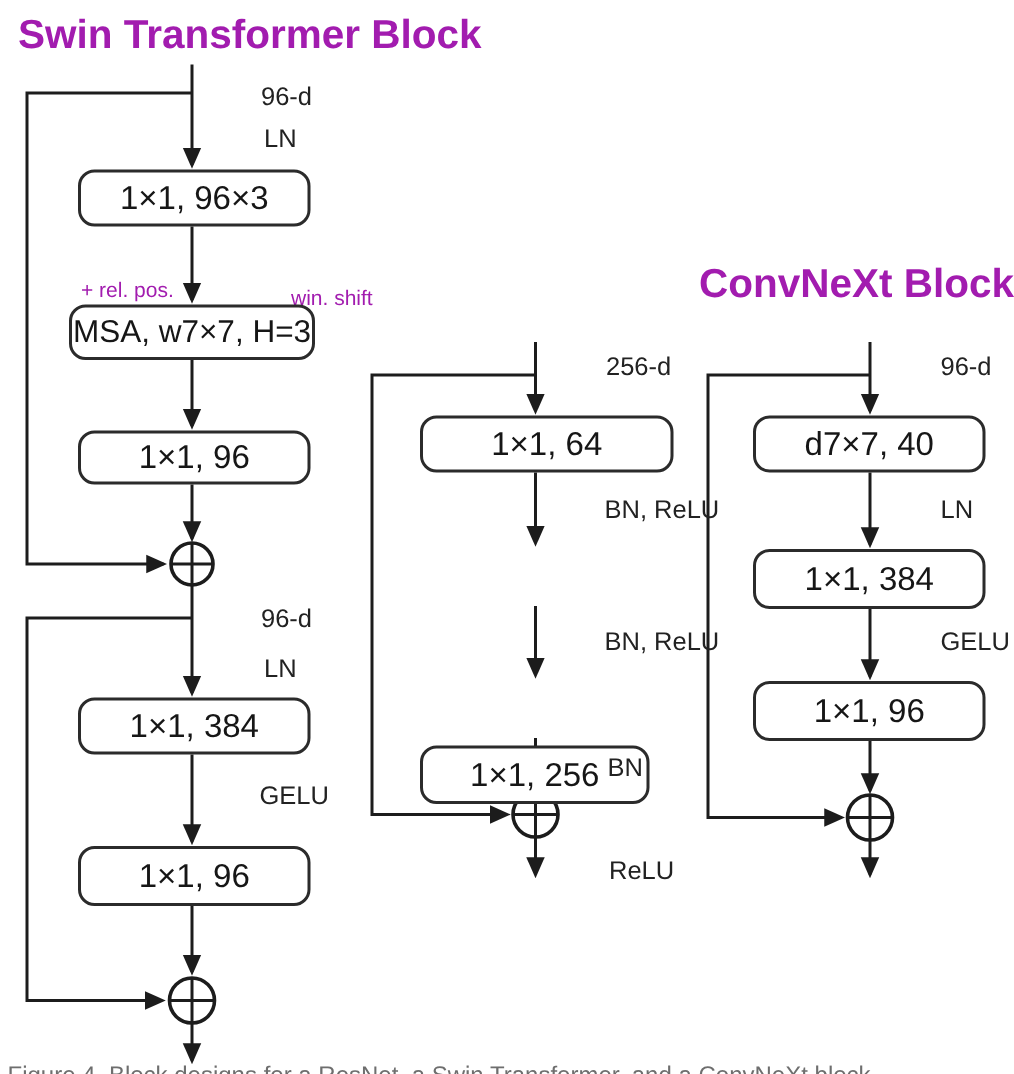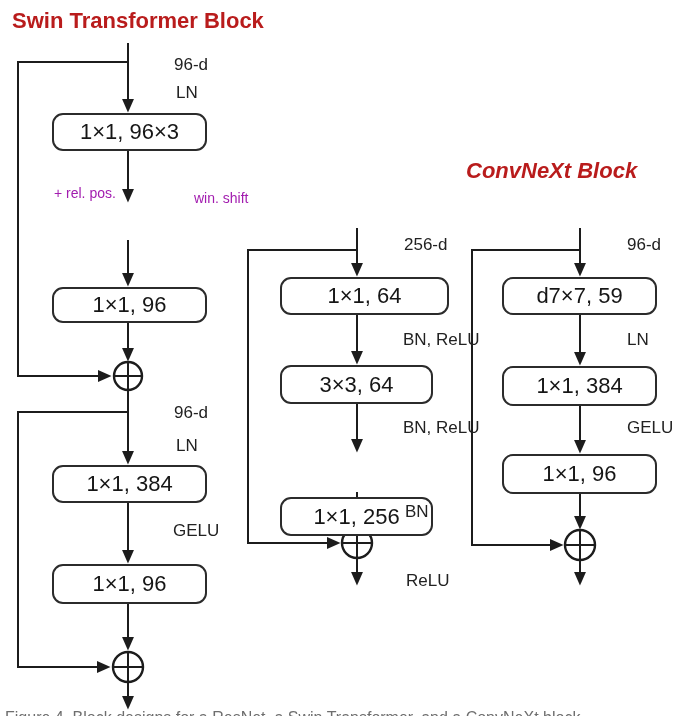--- a/index.html
+++ b/index.html
@@ -16,25 +16,25 @@
     color: #1c1c1c;
     overflow: hidden;
   }
   svg.wires {
     position: absolute;
     left: 0; top: 0;
     width: 676px; height: 716px;
   }
   .title {
     position: absolute;
-    font-size: 22px;
+    font-size: 27px;
     font-weight: bold;
     letter-spacing: 0px;
     white-space: nowrap;
-    color: #b91c1c;
+    color: #a21caf;
   }
   .box {
     position: absolute;
     border: 2.5px solid #2b2b2b;
     border-radius: 11px;
     background: #ffffff;
     display: flex;
     align-items: center;
     justify-content: center;
     font-size: 22px;
@@ -136,54 +136,54 @@
   <div class="title" style="left:12px; top:8px;">Swin Transformer Block</div>
 
   <span class="lbl" style="left:134px; top:56px;">96-d</span>
   <span class="lbl" style="left:136px; top:84px;">LN</span>
 
   <div class="box" style="left:52px; top:113px; width:155px; height:38px;">1×1, 96×3</div>
 
   <span class="small-lbl" style="left:54px; top:186px;">+ rel. pos.</span>
   <span class="small-lbl" style="left:150px; top:191px;margin-left:44px;">win. shift</span>
 
+  <div class="box" style="left:46px; top:203px; width:164px; height:37px; font-size:21px;">MSA, w7×7, H=3</div>
 
   <div class="box" style="left:52px; top:287px; width:155px; height:36px;">1×1, 96</div>
 
   <span class="lbl" style="left:134px; top:404px;">96-d</span>
   <span class="lbl" style="left:136px; top:437px;">LN</span>
 
   <div class="box" style="left:52px; top:465px; width:155px; height:38px;">1×1, 384</div>
 
   <span class="lbl" style="left:133px; top:522px;">GELU</span>
 
   <div class="box" style="left:52px; top:564px; width:155px; height:40px;">1×1, 96</div>
 
 
   <span class="lbl" style="left:364px; top:236px;">256-d</span>
 
   <div class="box" style="left:280px; top:277px; width:169px; height:38px;">1×1, 64</div>
 
   <span class="lbl" style="left:363px; top:331px;">BN, ReLU</span>
 
-  <div class="box" style="left:280px; top:365px; width:153px; height:39px;">3×3, 64</div>
 
   <span class="lbl" style="left:363px; top:419px;">BN, ReLU</span>
 
   <div class="box" style="left:280px; top:453px; width:153px; height:39px;margin-top:44px;">1×1, 256</div>
 
   <span class="lbl" style="left:365px; top:503px;">BN</span>
 
   <span class="lbl" style="left:366px; top:572px;">ReLU</span>
 
-  <div class="title" style="left:466px; top:158px;font-style:italic;">ConvNeXt Block</div>
+  <div class="title" style="left:466px; top:174px;">ConvNeXt Block</div>
 
   <span class="lbl" style="left:587px; top:236px;">96-d</span>
 
-  <div class="box" style="left:502px; top:277px; width:155px; height:38px;">d7×7, 59</div>
+  <div class="box" style="left:502px; top:277px; width:155px; height:38px;">d7×7, 40</div>
 
   <span class="lbl" style="left:587px; top:331px;">LN</span>
 
   <div class="box" style="left:502px; top:366px; width:155px; height:40px;">1×1, 384</div>
 
   <span class="lbl" style="left:587px; top:419px;">GELU</span>
 
   <div class="box" style="left:502px; top:454px; width:155px; height:40px;">1×1, 96</div>
 
   <div class="caption-clip">

